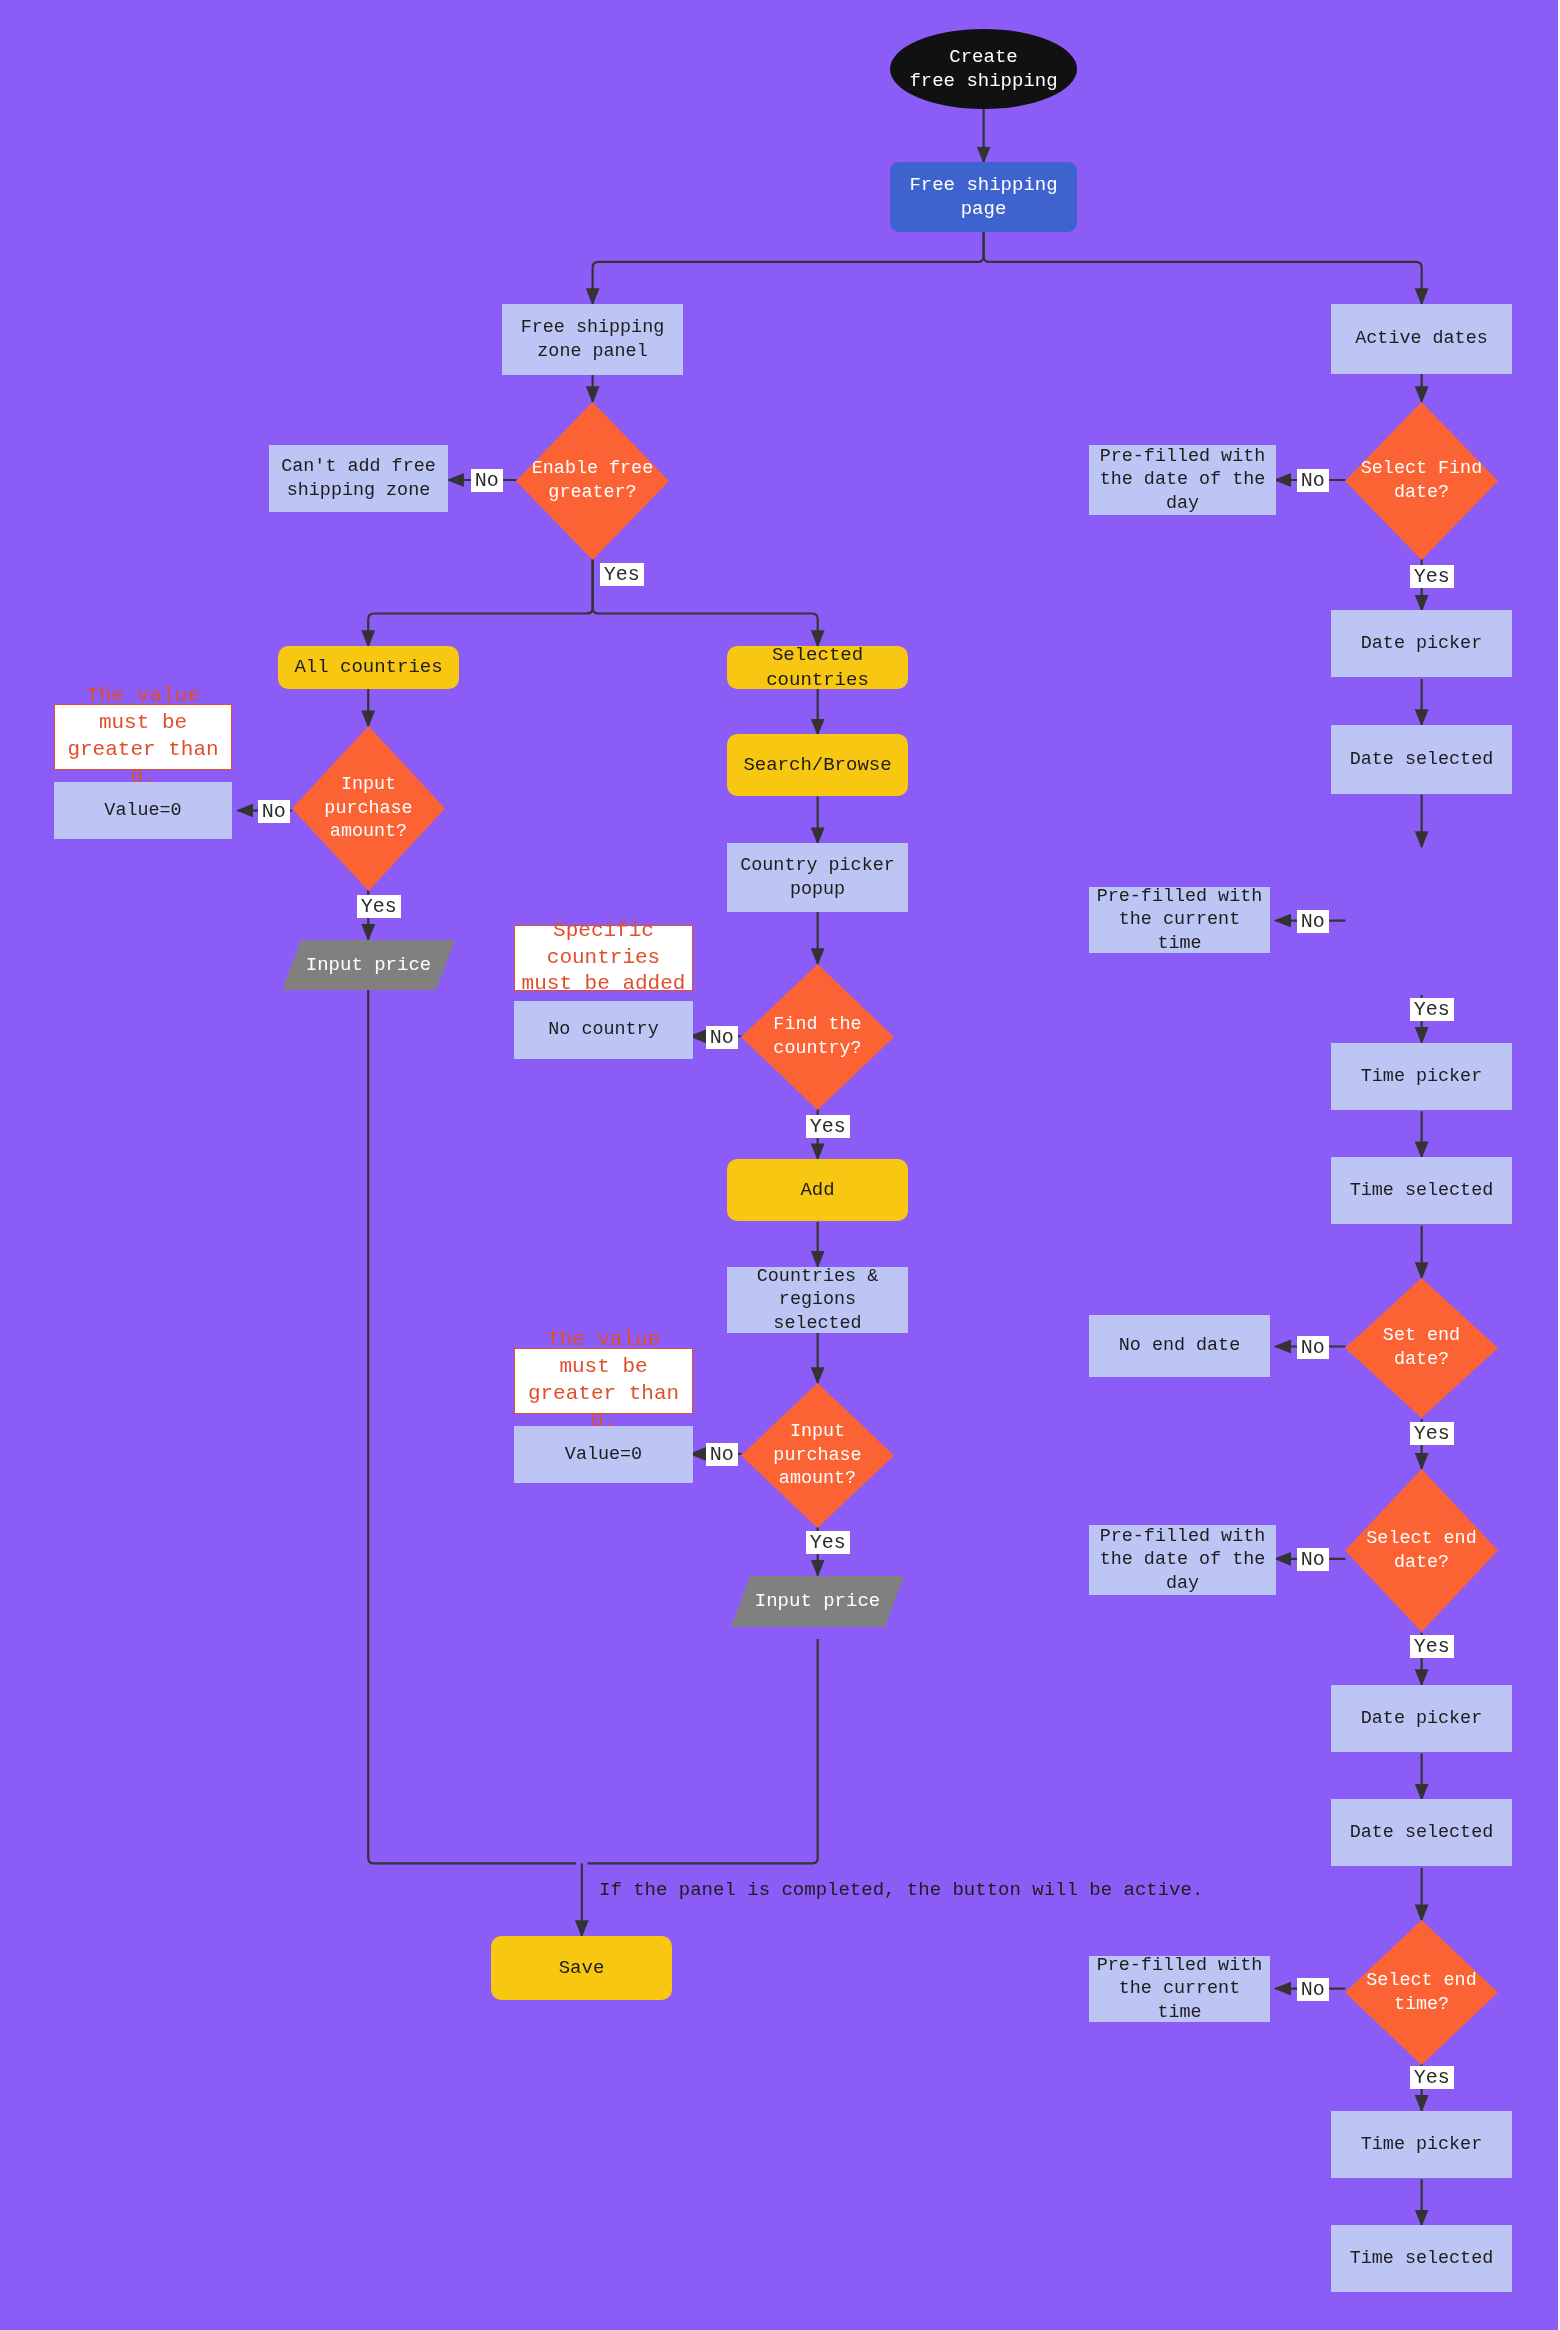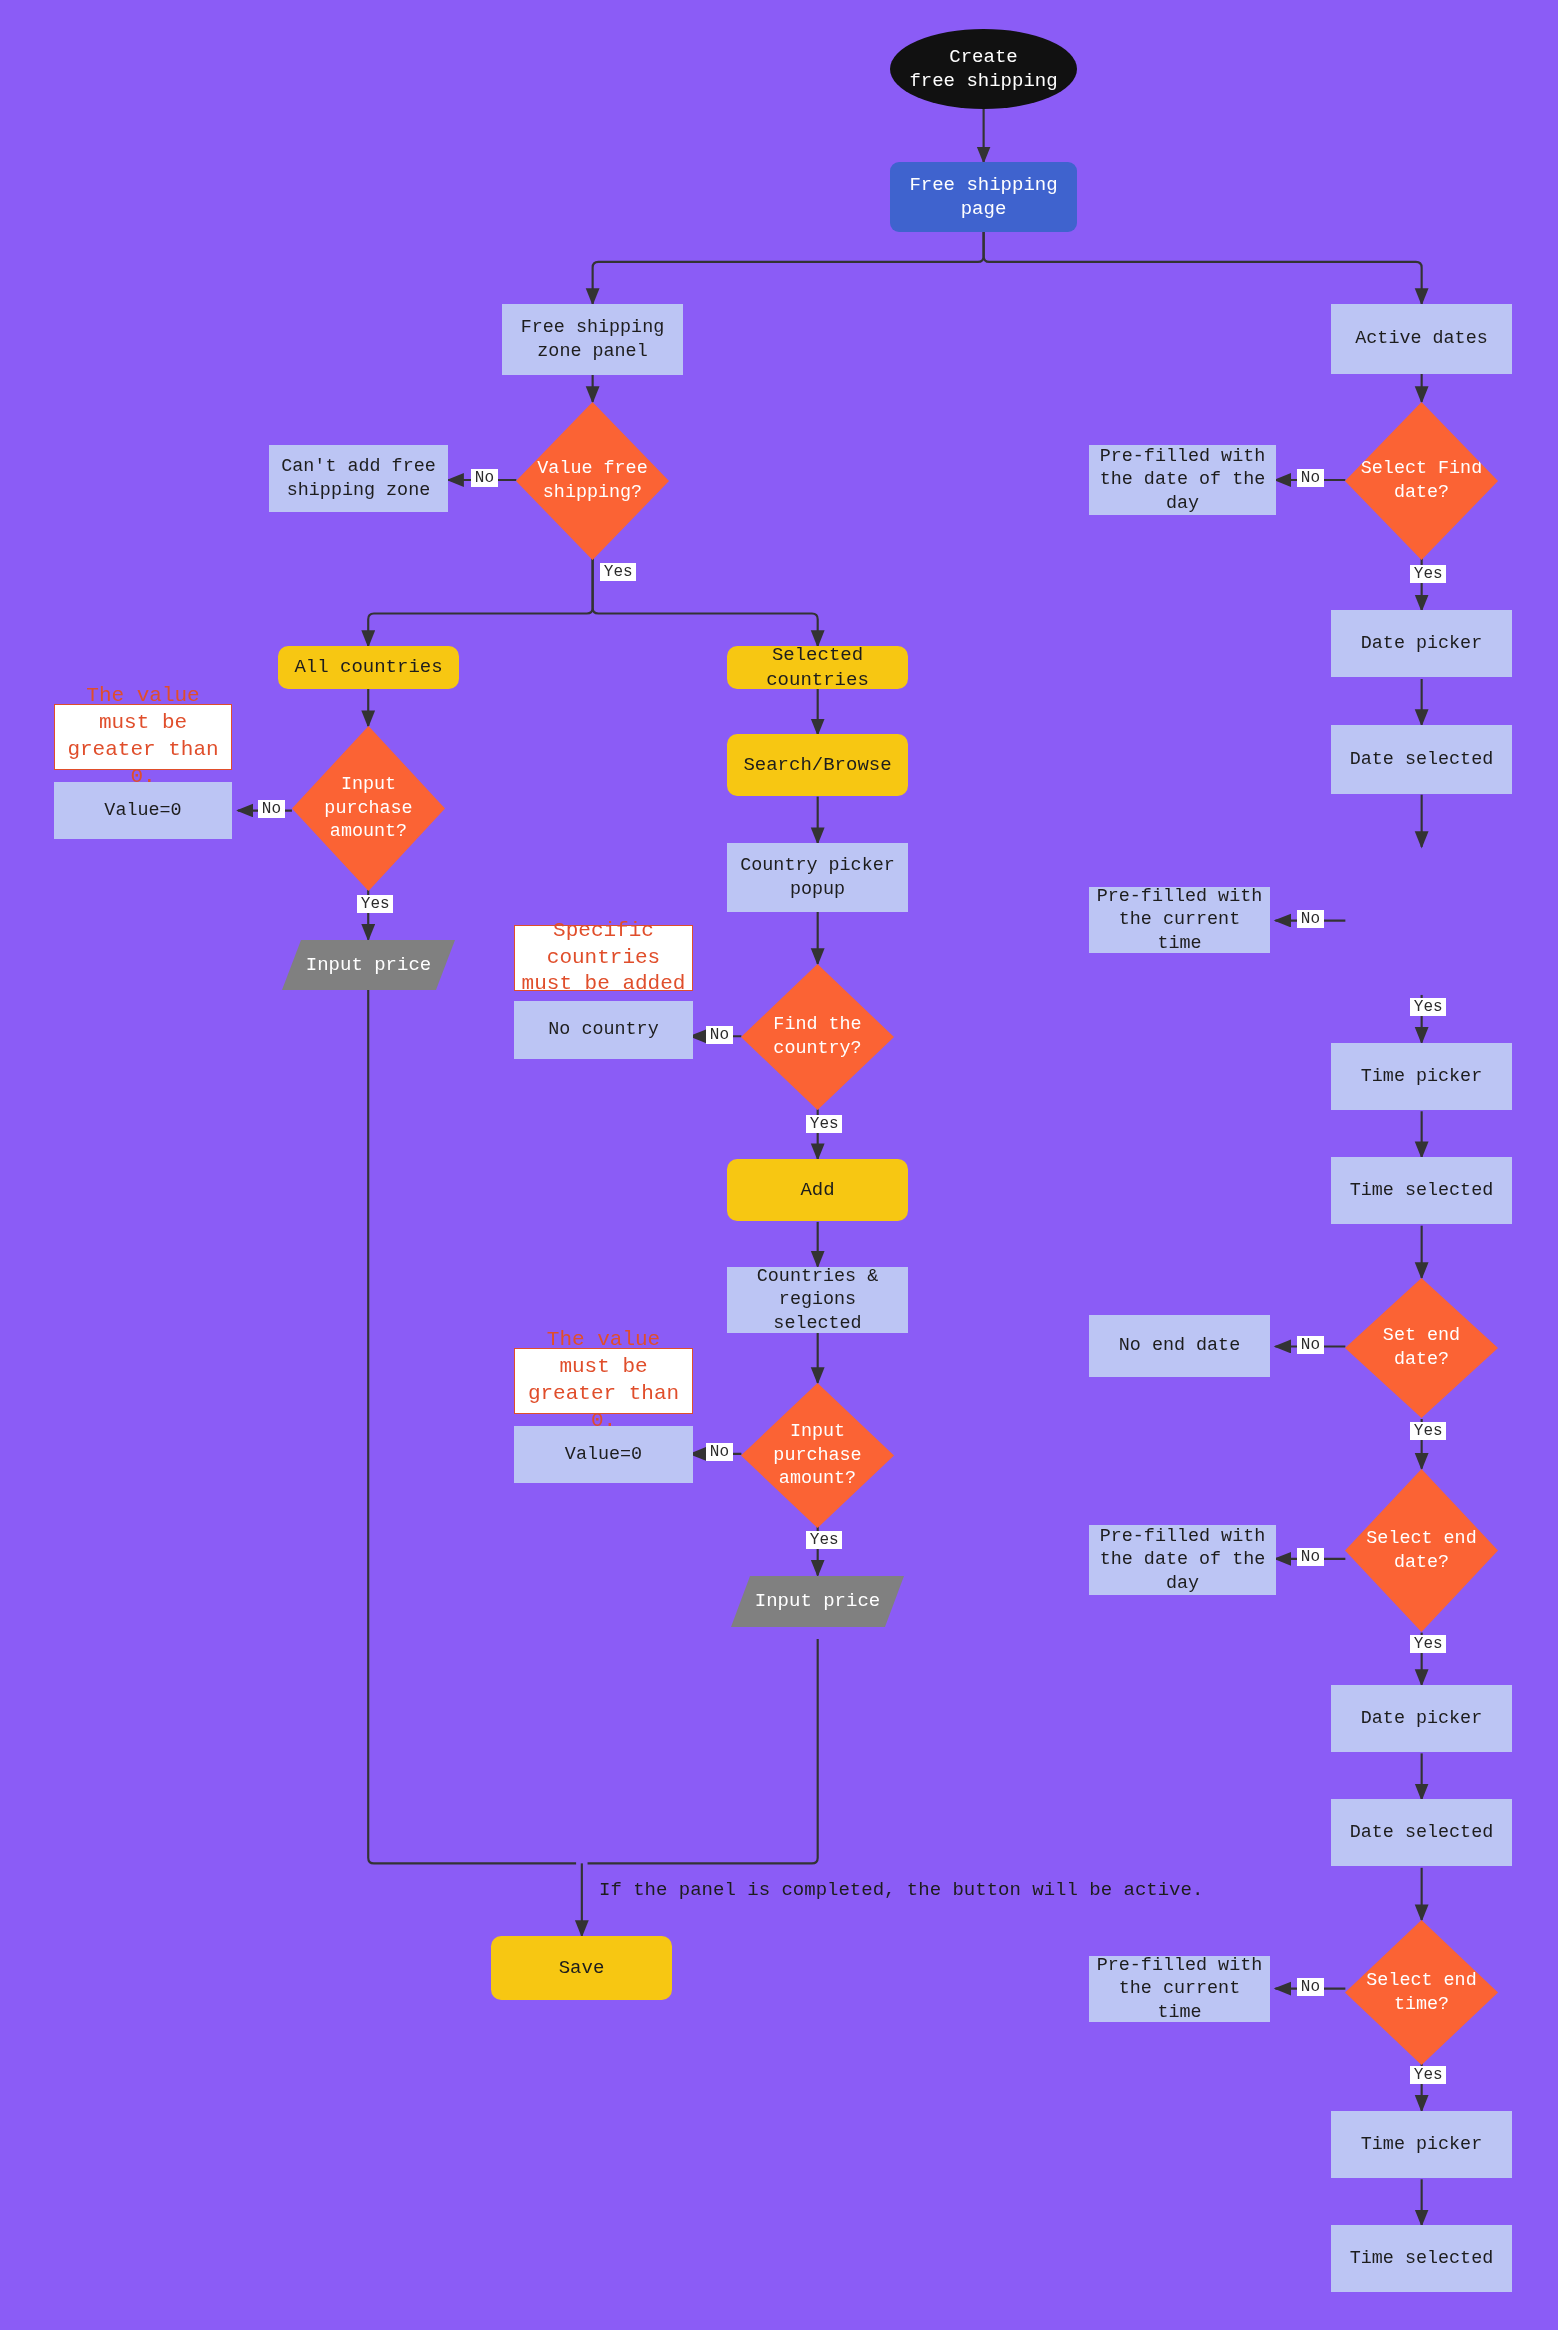--- a/index.html
+++ b/index.html
@@ -22,21 +22,21 @@
   
   .t-grey{background:#808080;color:#ffffff;font-size:19px;
           clip-path:polygon(11% 0%,100% 0%,89% 100%,0% 100%);}
   
   .t-diamond{background:#fb6334;color:#ffffff;font-size:18.4px;
              clip-path:polygon(50% 0%,100% 50%,50% 100%,0% 50%);}
   .t-diamond span{padding:0 11.4px;}
   
   .t-error{background:#ffffff;color:#e04e2b;border:1.9px solid #e04e2b;font-size:21px;}
 
-  .edge-label{position:absolute;font-size:16px;color:#2b2b2b;background:#ffffff;
+  .edge-label{position:absolute;font-size:20px;color:#2b2b2b;background:#ffffff;
               padding:0 3.8px;white-space:nowrap;}
   .free-note{position:absolute;font-size:19px;color:#1d1d1d;white-space:nowrap;}
 </style>
 </head>
 <body>
 
 <div id="canvas">
 
   <svg id="wires" viewBox="0 0 2455 3665" xmlns="http://www.w3.org/2000/svg">
     <defs>
@@ -122,21 +122,21 @@
 
   <div class="node t-blue" style="left:890px;top:162px;width:187px;height:70px;justify-content:center;">
     <span>Free shipping page</span>
   </div>
 
   <div class="node t-lav" style="left:502px;top:304px;width:181px;height:71px;text-align:center;">
     <span>Free shipping zone panel</span>
   </div>
 
   <div class="node t-diamond" style="left:516px;top:402px;width:153px;height:158px;">
-    <span>Value free shipping?</span>
+    <span>Enable free greater?</span>
   </div>
   <div class="edge-label" style="left:471px;top:469px;">No</div>
   <div class="edge-label" style="left:600px;top:563px;">Yes</div>
 
   <div class="node t-lav" style="left:269px;top:445px;width:179px;height:67px;">
     <span>Can't add free shipping zone</span>
   </div>
 
   <div class="node t-yellow" style="left:278px;top:646px;width:181px;height:43px;">
     <span>All countries</span>

